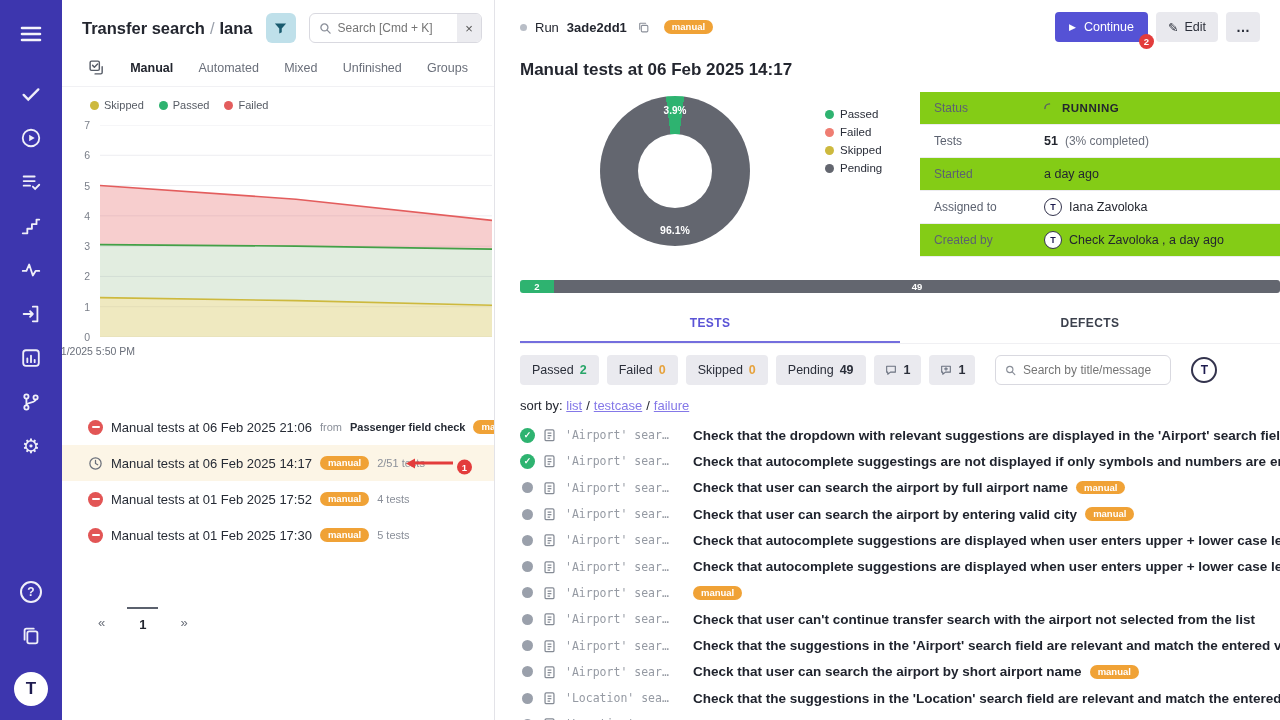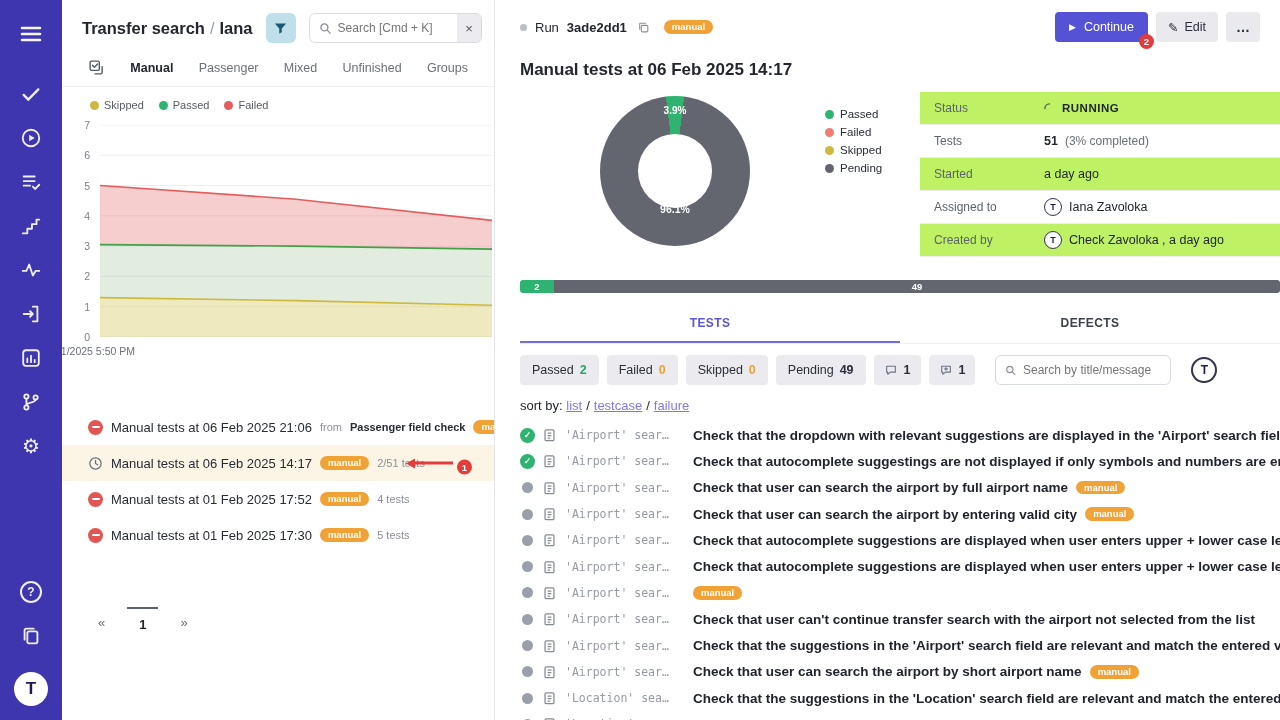--- a/index.html
+++ b/index.html
@@ -95,27 +95,27 @@
   .btn-edit { height:30px; background:#e9e9ee; border:none; border-radius:4px; padding:0 12px; font-size:12.5px;
               color:#2a2e39; display:flex; align-items:center; gap:6px; cursor:pointer; font-family:"Liberation Sans", sans-serif; }
   .btn-more { width:34px; height:30px; background:#e9e9ee; border:none; border-radius:4px; font-size:14px; font-weight:700;
               color:#2a2e39; cursor:pointer; line-height:1; }
   .detail-title { font-size:17px; font-weight:700; margin:6px 0 0 25px; }
 
   .overview { position:relative; height:172px; margin-top:12px; padding-left:25px; }
   .donut { position:absolute; left:105px; top:4px; width:150px; height:150px; border-radius:50%; }
   .donut-hole { position:absolute; left:38px; top:38px; width:74px; height:74px; background:#fff; border-radius:50%; }
   .donut-top-label { position:absolute; left:0; right:0; top:9px; text-align:center; font-size:10px; font-weight:700; color:#fff; }
-  .donut-bottom-label { position:absolute; left:0; right:0; bottom:31px; text-align:center; font-size:10.5px; font-weight:700; color:#fff; }
+  .donut-bottom-label { position:absolute; left:0; right:0; bottom:10px; text-align:center; font-size:10.5px; font-weight:700; color:#fff; }
   .donut-legend { position:absolute; left:330px; top:16px; display:flex; flex-direction:column; gap:6px; font-size:11.5px; color:#2a2e39; }
   .donut-legend .leg-item { gap:6px; }
 
   .info-table { position:absolute; left:425px; right:0; top:0; }
   .info-row { display:flex; align-items:center; height:33px; padding:0 14px; border-bottom:1px solid #ececf0; }
-  .info-row.alt { background:#bef264; }
+  .info-row.alt { background:#84cc16; }
   .info-label { width:110px; font-size:12px; color:#5c6270; flex:0 0 110px; }
   .info-value { display:flex; align-items:center; gap:7px; font-size:12.5px; color:#23262f; }
   .v-strong { font-weight:700; }
   .v-status { font-size:11.5px; font-weight:700; letter-spacing:.5px; }
   .v-extra { color:#6a6f7a; font-size:12px; }
   .mini-avatar { width:18px; height:18px; border:1.5px solid #33334d; border-radius:50%; background:#fff;
                  display:flex; align-items:center; justify-content:center; font-size:9px; font-weight:800; color:#1d1b4f; flex:0 0 18px; }
 
   .progress { display:flex; height:13px; margin:16px 0 0 25px; border-radius:3px; overflow:hidden;
               font-size:9.5px; font-weight:700; color:#fff; }
@@ -253,21 +253,21 @@
 
     <div class="lp-tabs">
       <span class="side-icon" style="margin:0;width:17px;height:17px;">
         <svg width="17" height="17" viewBox="0 0 24 24" fill="none" stroke="#555b66" stroke-width="2" stroke-linecap="round" stroke-linejoin="round">
             <rect x="3" y="3" width="13" height="13" rx="2"></rect>
             <path d="M6.5 9l2.5 2.5L13.5 7"></path>
             <path d="M20 11v8a2 2 0 0 1-2 2h-8"></path>
           </svg>
       </span>
       <span class="lp-tab active">Manual</span>
-      <span class="lp-tab">Passenger</span>
+      <span class="lp-tab">Automated</span>
       <span class="lp-tab">Mixed</span>
       <span class="lp-tab">Unfinished</span>
       <span class="lp-tab">Groups</span>
     </div>
 
     <div class="legend-row">
       <span class="leg-item">
           <span class="leg-dot" style="background:#cdb93e"></span>
           <span>Skipped</span>
         </span>

